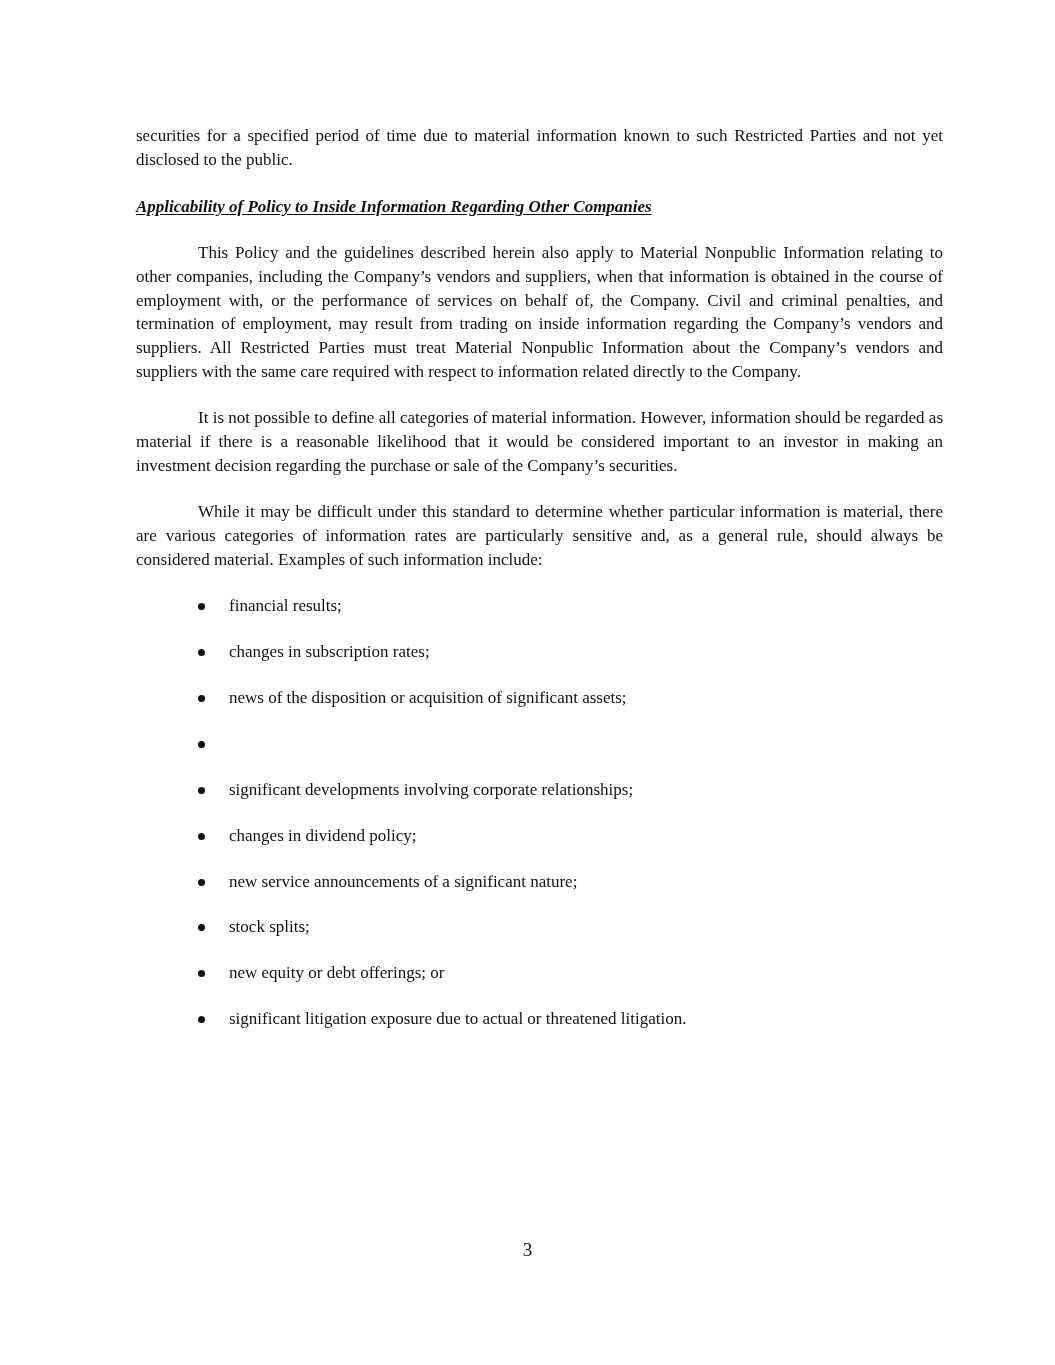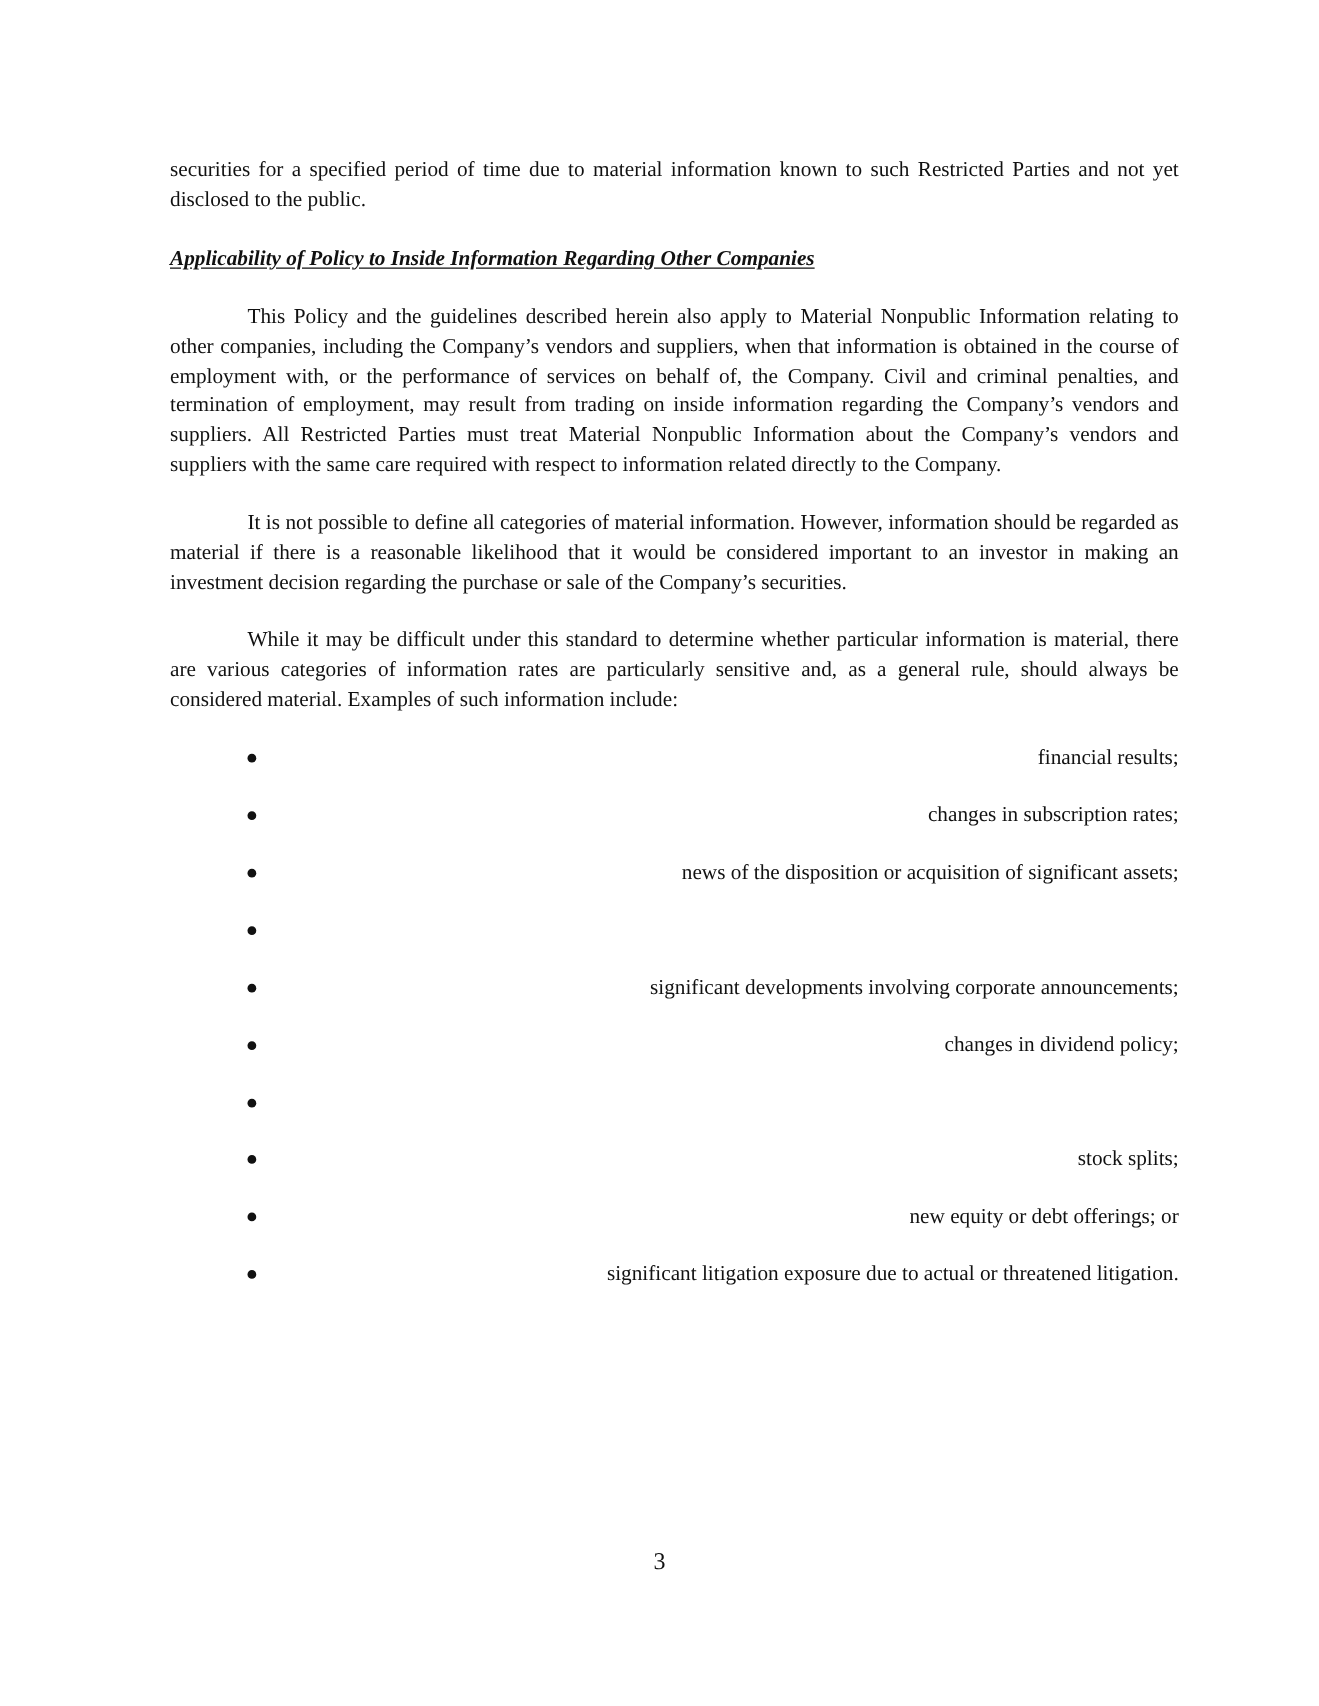--- a/index.html
+++ b/index.html
@@ -41,21 +41,20 @@
     ul.bullets {
       list-style: none;
       margin: 22px 0 0 0;
       padding: 0;
     }
     ul.bullets li {
       position: relative;
       padding-left: 93px;
       height: 23.9px;
       margin-bottom: 22.1px;
-      text-align: right;
     }
     ul.bullets li:last-child { margin-bottom: 0; }
     .bullet-icon {
       position: absolute;
       left: 62px;
       top: 9px;
       width: 7px;
       height: 7px;
       border-radius: 50%;
       background: #111111;
@@ -81,22 +80,22 @@
   <p class="para indent gap-2">This Policy and the guidelines described herein also apply to Material Nonpublic Information relating to other companies, including the Company’s vendors and suppliers, when that information is obtained in the course of employment with, or the performance of services on behalf of, the Company.  Civil and criminal penalties, and termination of employment, may result from trading on inside information regarding the Company’s vendors and suppliers.  All Restricted Parties must treat Material Nonpublic Information about the Company’s vendors and suppliers with the same care required with respect to information related directly to the Company.</p>
 
   <p class="para indent gap-2">It is not possible to define all categories of material information.  However, information should be regarded as material if there is a reasonable likelihood that it would be considered important to an investor in making an investment decision regarding the purchase or sale of the Company’s securities.</p>
   <p class="para indent gap-2">While it may be difficult under this standard to determine whether particular information is material, there are various categories of information rates are particularly sensitive and, as a general rule, should always be considered material.  Examples of such information include:</p>
 
   <ul class="bullets">
     <li><span class="bullet-icon"></span><span>financial results;</span></li>
     <li><span class="bullet-icon"></span><span>changes in subscription rates;</span></li>
     <li><span class="bullet-icon"></span><span>news of the disposition or acquisition of significant assets;</span></li>
     <li><span class="bullet-icon"></span></li>
-    <li><span class="bullet-icon"></span><span>significant developments involving corporate announcements;</span></li>
+    <li><span class="bullet-icon"></span><span>significant developments involving corporate relationships;</span></li>
     <li><span class="bullet-icon"></span><span>changes in dividend policy;</span></li>
-    <li><span class="bullet-icon"></span></li>
+    <li><span class="bullet-icon"></span><span>new service announcements of a significant nature;</span></li>
     <li><span class="bullet-icon"></span><span>stock splits;</span></li>
     <li><span class="bullet-icon"></span><span>new equity or debt offerings; or</span></li>
     <li><span class="bullet-icon"></span><span>significant litigation exposure due to actual or threatened litigation.</span></li>
   </ul>
 </div>
 
 <div class="page-number">3</div>
 
 </body></html>

